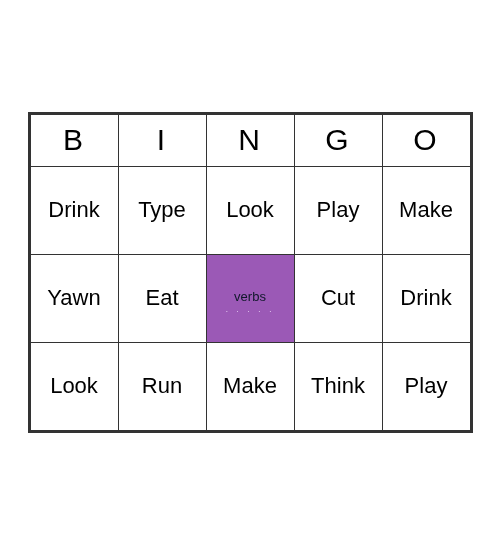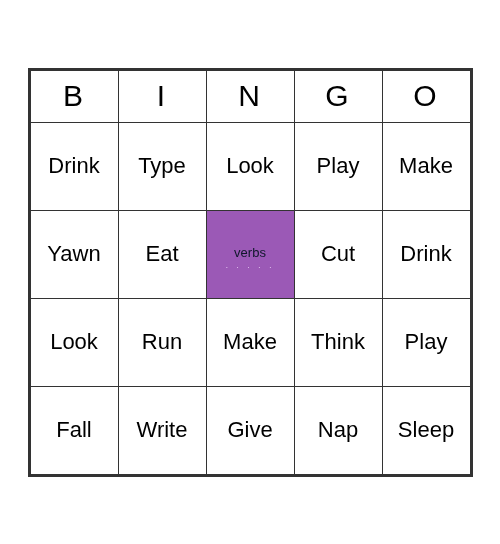--- a/index.html
+++ b/index.html
@@ -99,22 +99,15 @@
       </tr>
 
       <tr>
         <td>Look</td>
         <td>Run</td>
         <td>Make</td>
         <td>Think</td>
         <td>Play</td>
       </tr>
 
-      <tr>
-        <td>Fall</td>
-        <td>Write</td>
-        <td>Give</td>
-        <td>Nap</td>
-        <td>Sleep</td>
-      </tr>
     </tbody>
   </table>
 </div>
 
 </body></html>

